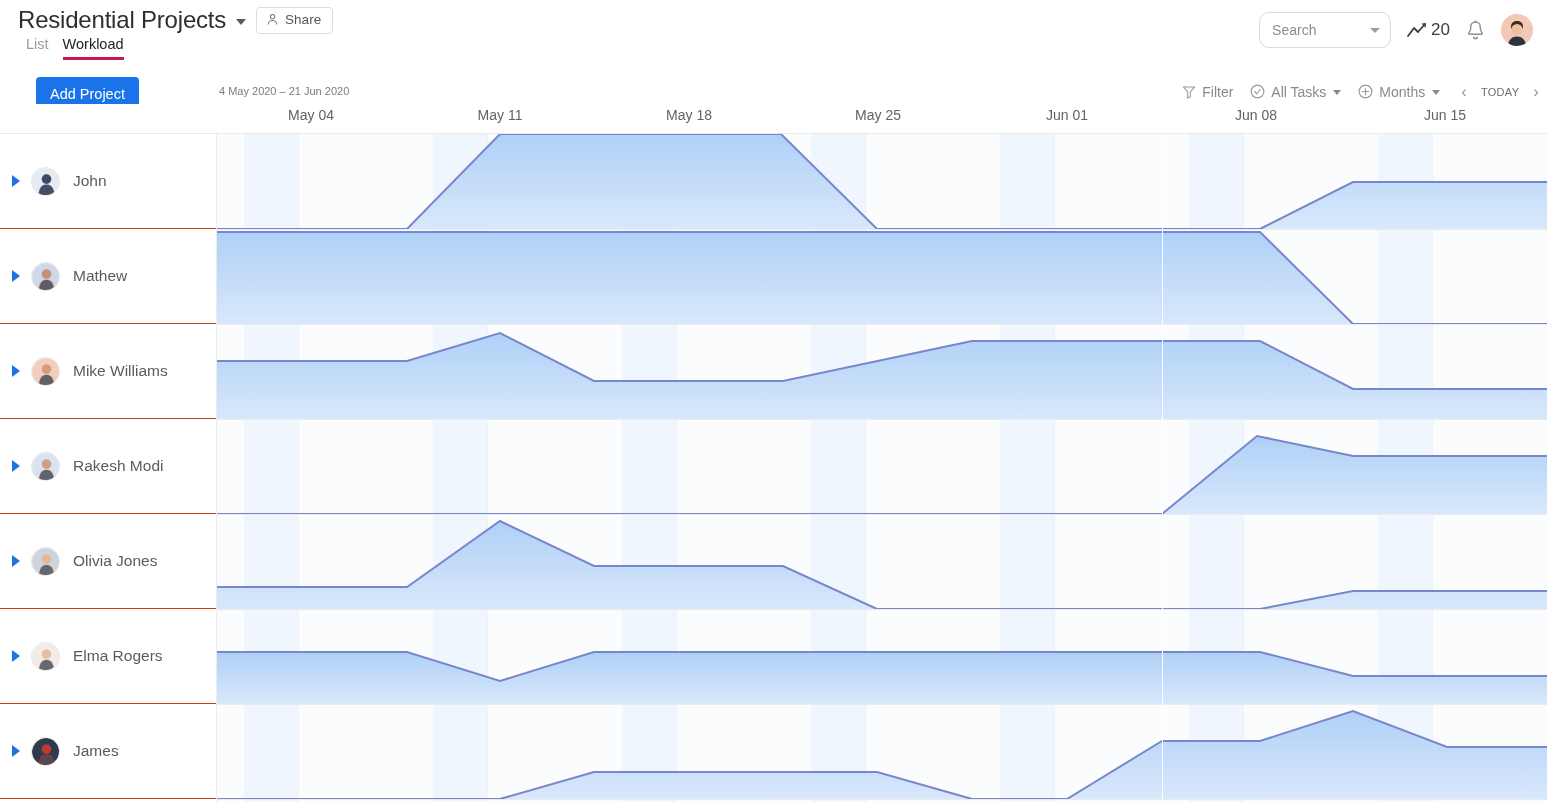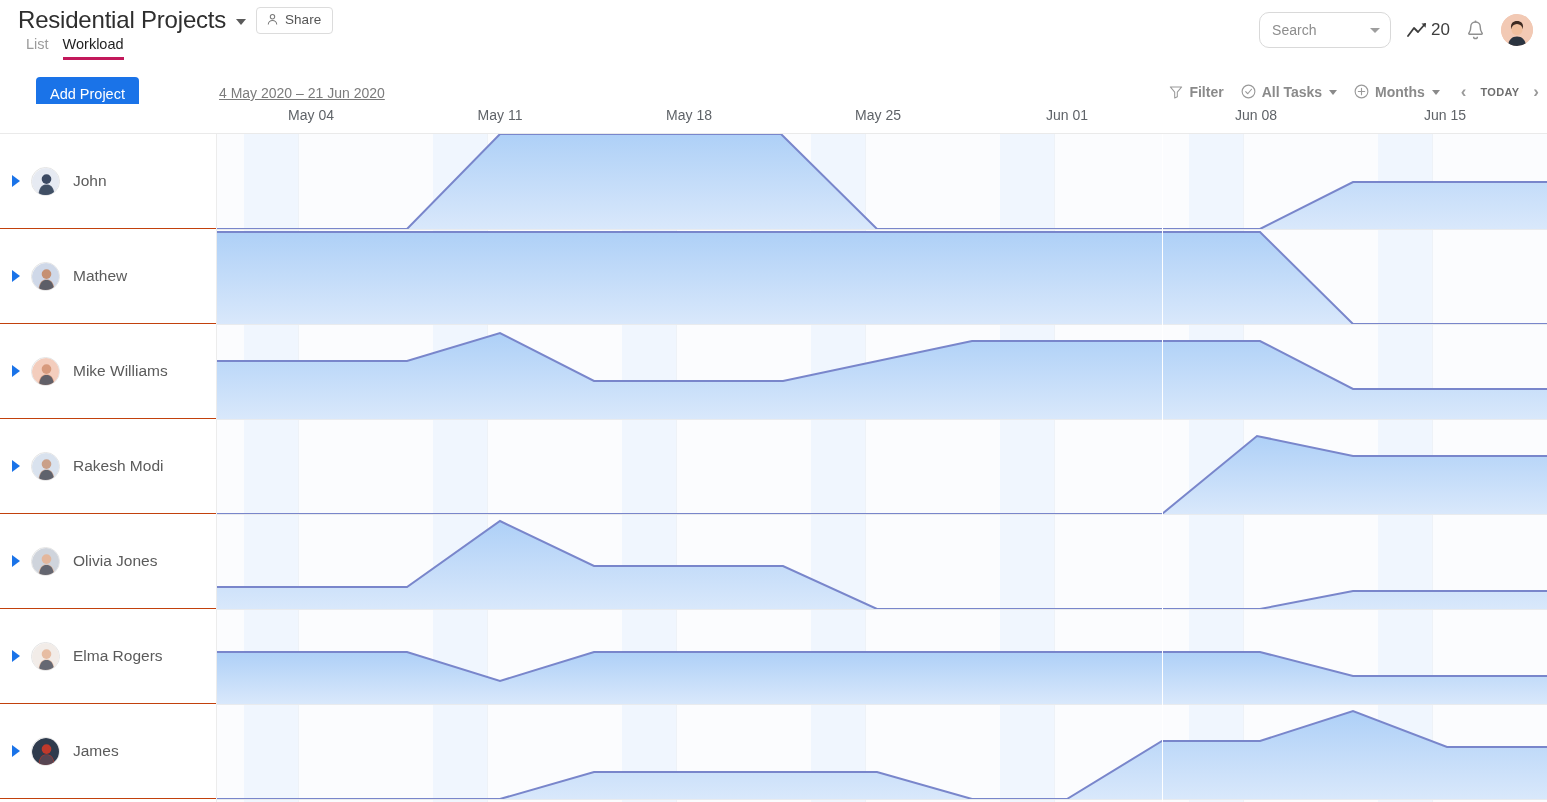--- a/index.html
+++ b/index.html
@@ -52,22 +52,22 @@
   }
 
   
   .toolbar { position: absolute; left: 0; top: 64px; width: 1547px; height: 40px; background: #fff; }
   .add-project {
     position: absolute; left: 36px; top: 13px;
     background: #1a73e8; color: #fff; border: 0; border-radius: 4px;
     font-size: 14.5px; font-family: "Liberation Sans", sans-serif;
     padding: 0 14px; height: 33px; cursor: pointer; white-space: nowrap;
   }
-  .range-label { position: absolute; left: 219px; top: 21px; font-size: 14px; color: #7b7b7b; white-space: nowrap; text-decoration: underline; }
-  .tools { position: absolute; right: 8px; top: 19px; display: flex; align-items: center; gap: 17px; font-weight: bold; }
+  .range-label { position: absolute; left: 219px; top: 21px; font-size: 11px; color: #7b7b7b; white-space: nowrap; }
+  .tools { position: absolute; right: 8px; top: 19px; display: flex; align-items: center; gap: 17px; }
   .tool { display: flex; align-items: center; gap: 6px; color: #8a8a8a; font-size: 14px; cursor: pointer; white-space: nowrap; }
   .tool .tcaret { width: 0; height: 0; border-left: 4px solid transparent; border-right: 4px solid transparent; border-top: 5px solid #8a8a8a; margin-left: 1px; margin-top:2px;}
   .navgrp { display: flex; align-items: center; gap: 14px; margin-left: 4px; }
   .arrow-btn { font-size: 17px; color: #9a9a9a; cursor: pointer; line-height: 1; font-family: "Liberation Sans", sans-serif; }
   .today-btn { font-size: 11px; color: #6d6d6d; cursor: pointer; letter-spacing: 0.3px; }
 
   
   .datehdr {
     position: absolute; left: 0; top: 104px; width: 1547px; height: 30px;
     border-bottom: 1px solid #eaeaea; background: #fff; padding-left: 10px;

